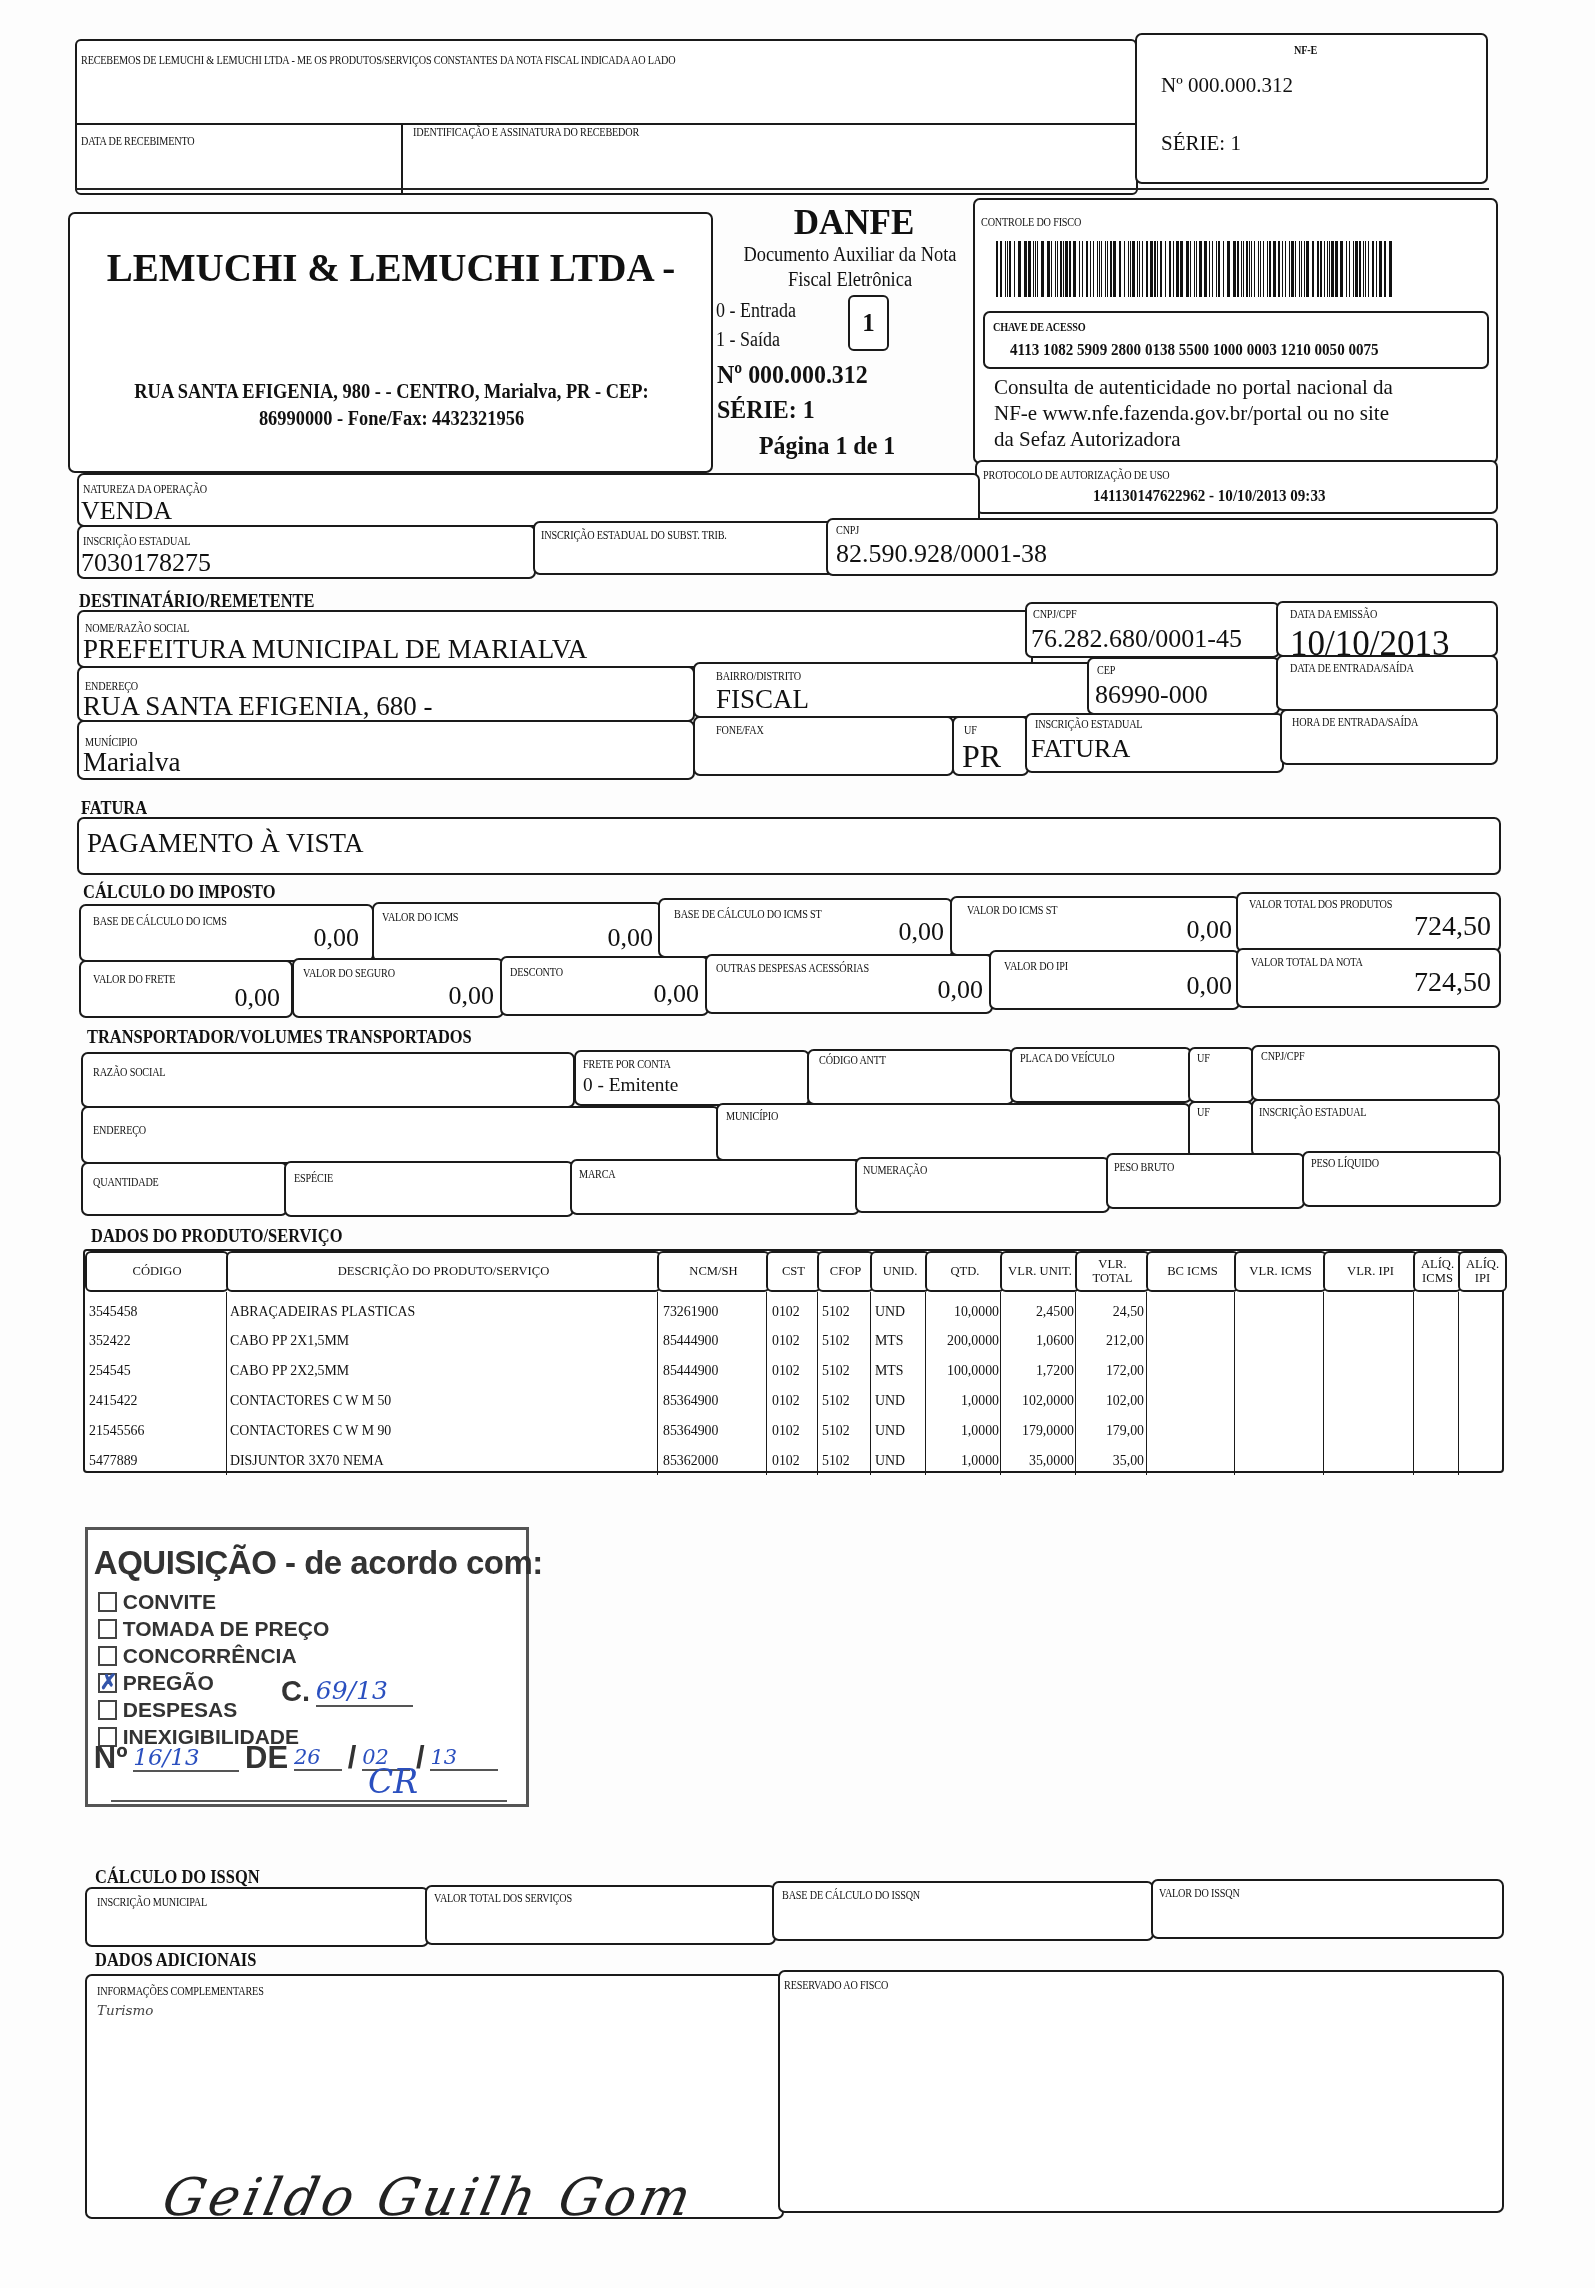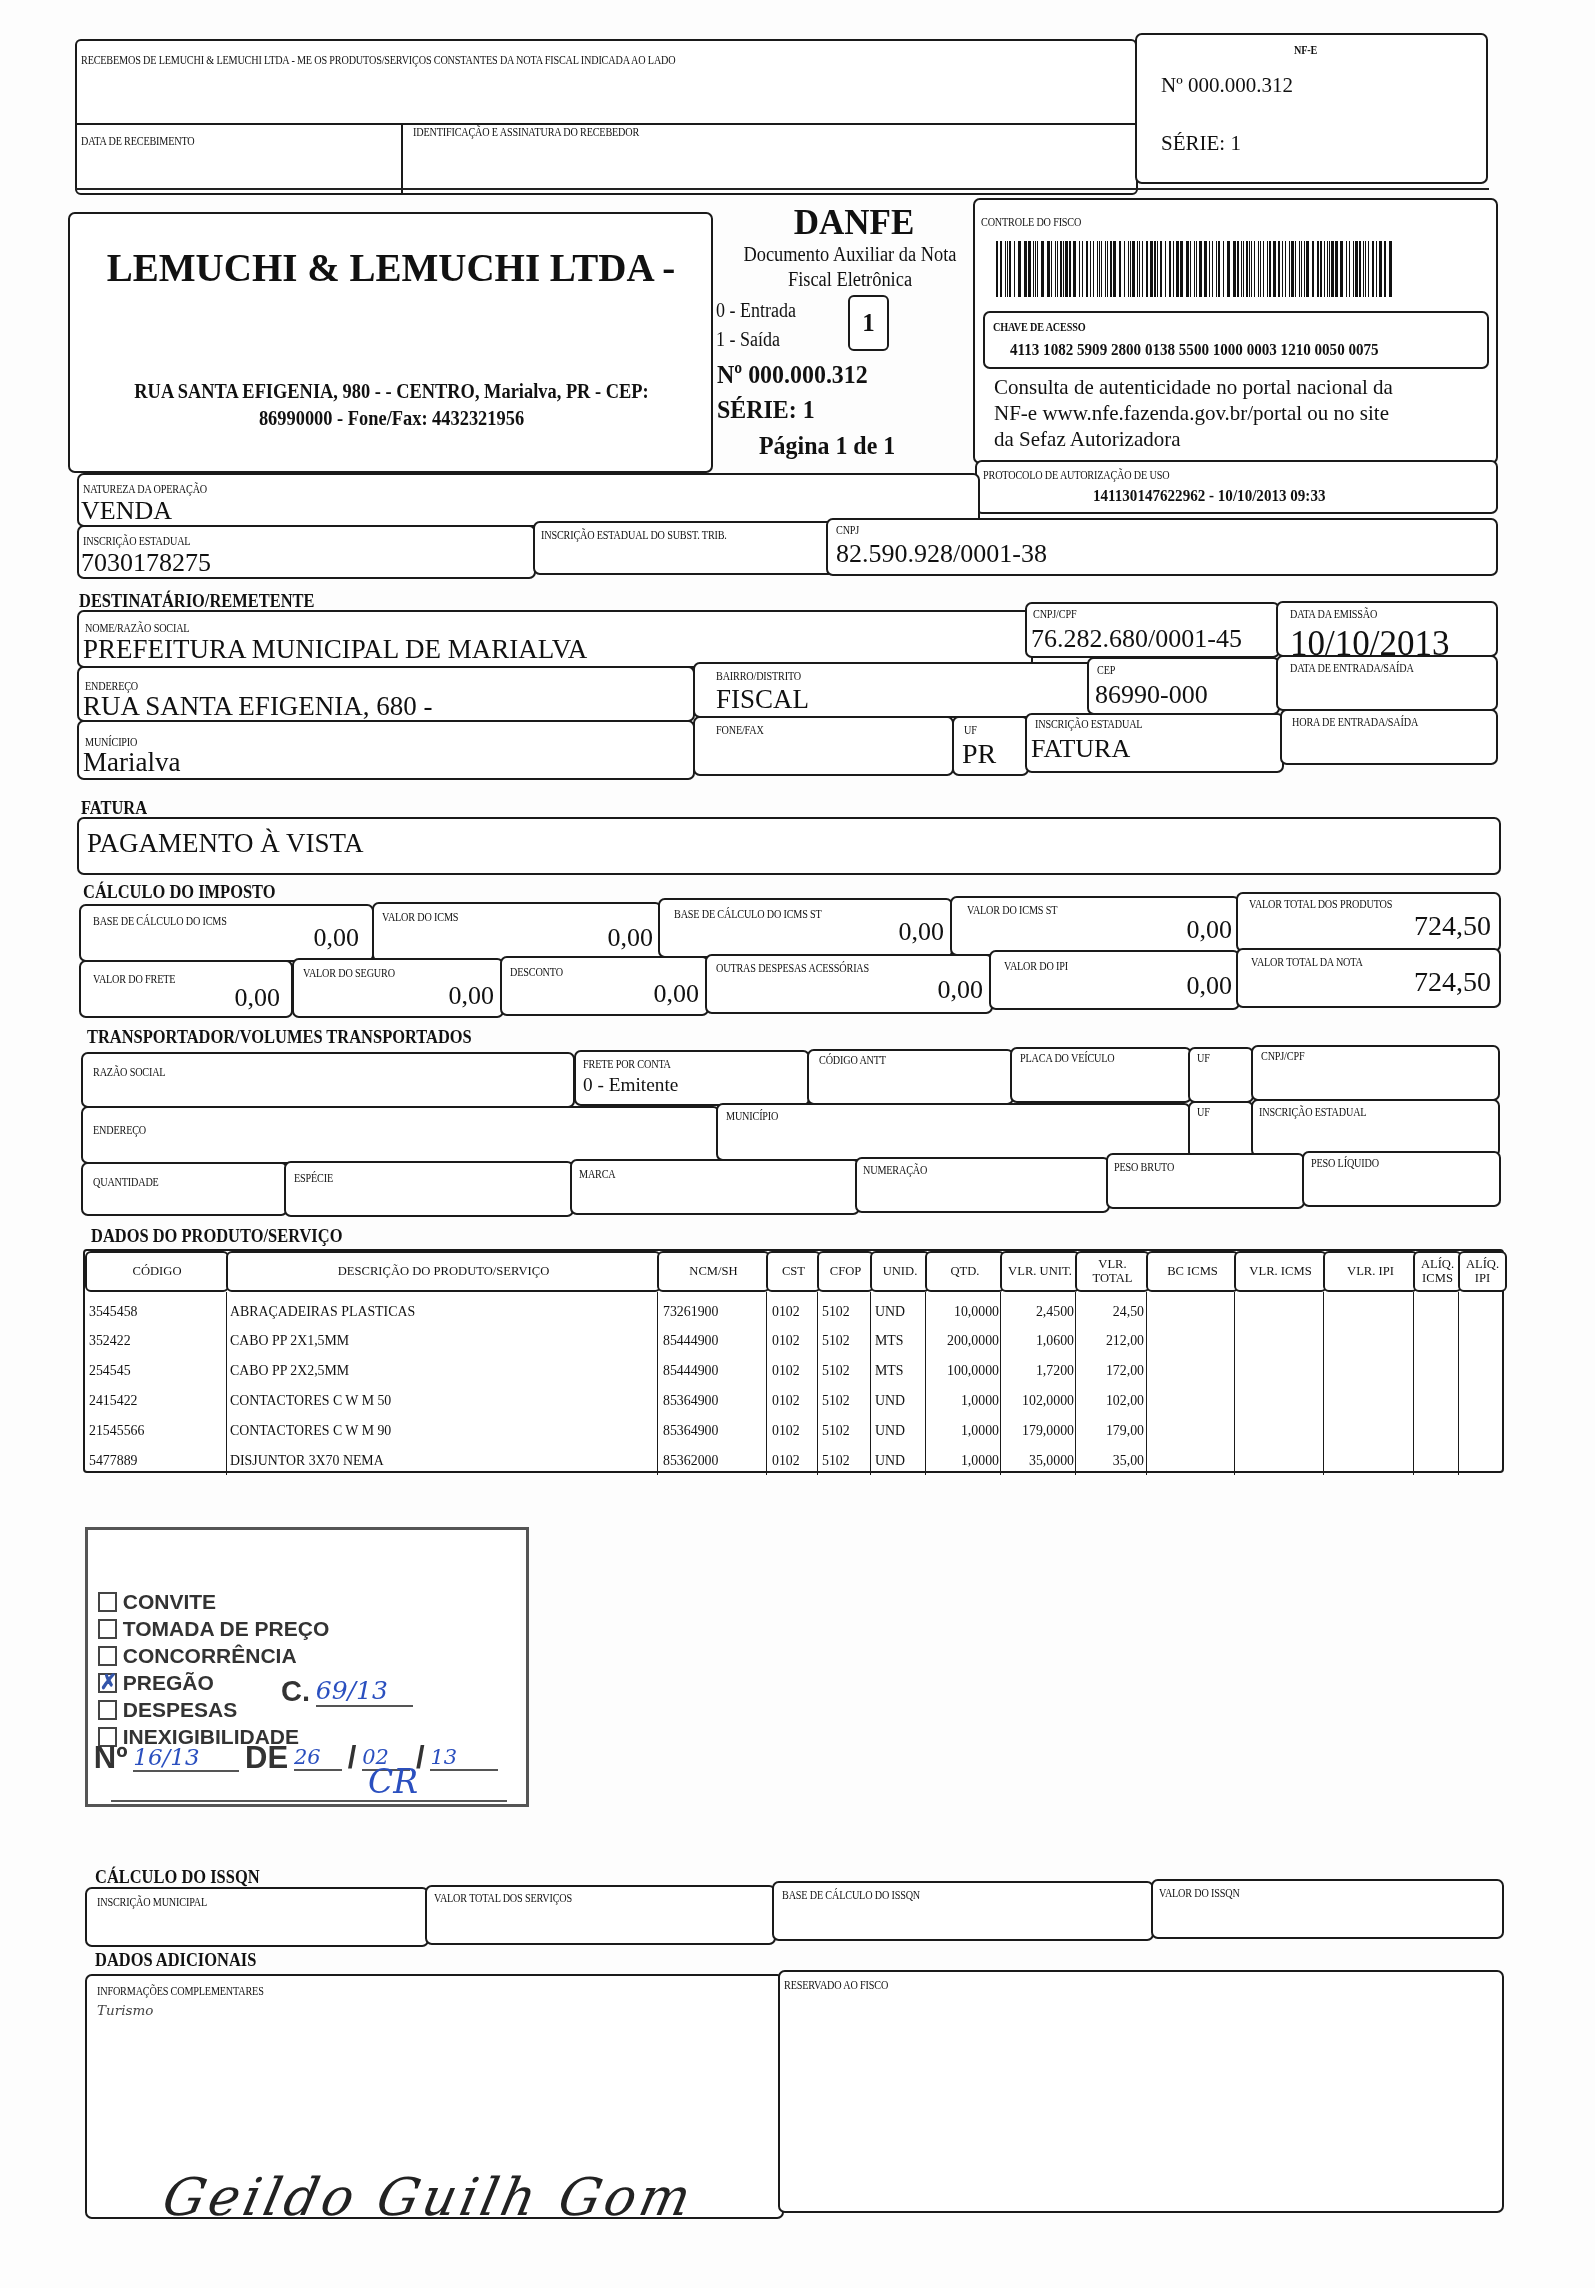--- a/index.html
+++ b/index.html
@@ -238,21 +238,21 @@
 <div class="box" style="left:1276px;top:655px;width:222px;height:56px;"></div>
 <div class="lbl" style="left:1290px;top:662px;">DATA DE ENTRADA/SAÍDA</div>
 
 <div class="box" style="left:77px;top:720px;width:618px;height:60px;"></div>
 <div class="lbl" style="left:85px;top:736px;">MUNÍCIPIO</div>
 <div class="val" style="left:83px;top:747px;font-size:27px;">Marialva</div>
 <div class="box" style="left:693px;top:716px;width:261px;height:60px;"></div>
 <div class="lbl" style="left:716px;top:724px;">FONE/FAX</div>
 <div class="box" style="left:952px;top:716px;width:77px;height:60px;"></div>
 <div class="lbl" style="left:964px;top:724px;">UF</div>
-<div class="val" style="left:962px;top:738px;font-size:28px;">PR</div>
+<div class="val" style="left:962px;top:738px;font-size:32px;">PR</div>
 <div class="box" style="left:1025px;top:713px;width:259px;height:60px;"></div>
 <div class="lbl" style="left:1035px;top:718px;">INSCRIÇÃO ESTADUAL</div>
 <div class="val" style="left:1031px;top:734px;font-size:26px;">FATURA</div>
 <div class="box" style="left:1280px;top:709px;width:218px;height:56px;"></div>
 <div class="lbl" style="left:1292px;top:716px;">HORA DE ENTRADA/SAÍDA</div>
 
 <div class="sec" style="left:81px;top:798px;">FATURA</div>
 <div class="box" style="left:77px;top:817px;width:1424px;height:58px;"></div>
 <div class="val" style="left:87px;top:828px;font-size:27px;">PAGAMENTO À VISTA</div>
 
@@ -422,20 +422,21 @@
       <div class="cell" style="top: 1451px; left: 772px;">0102</div>
       <div class="cell" style="top: 1451px; left: 822px;">5102</div>
       <div class="cell" style="top: 1451px; left: 875px;">UND</div>
       <div class="cell r" style="top: 1451px; left: 927px; width: 72px;">1,0000</div>
       <div class="cell r" style="top: 1451px; left: 1002px; width: 72px;">35,0000</div>
       <div class="cell r" style="top: 1451px; left: 1077px; width: 67px;">35,00</div>
     </div>
   </div>
 
 <div class="stamp" style="left:85px;top:1527px;width:444px;height:280px;">
+  <div class="st-title" style="left:5.8px;top:13.5px;">AQUISIÇÃO - de acordo com:</div>
   <div id="stamp-options">
       <div class="opt" style="left: 9.7px; top: 60px;">
         <span class="chk"></span>
         <span>CONVITE</span>
       </div>
       <div class="opt" style="left: 9.7px; top: 87px;">
         <span class="chk"></span>
         <span>TOMADA DE PREÇO</span>
       </div>
       <div class="opt" style="left: 9.7px; top: 114px;">

